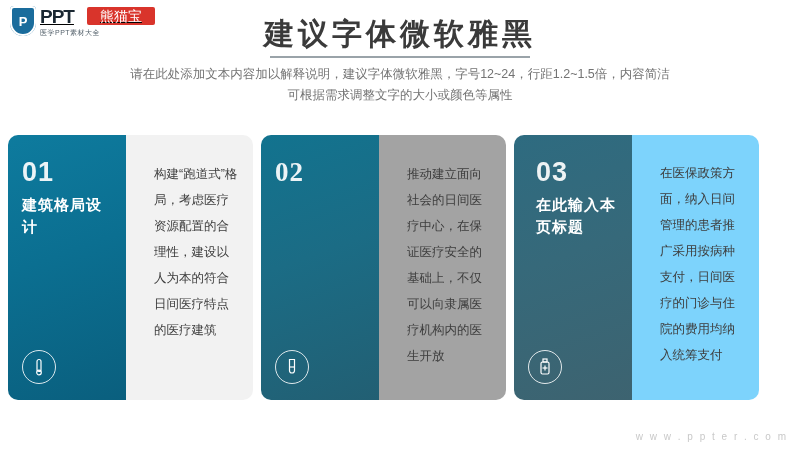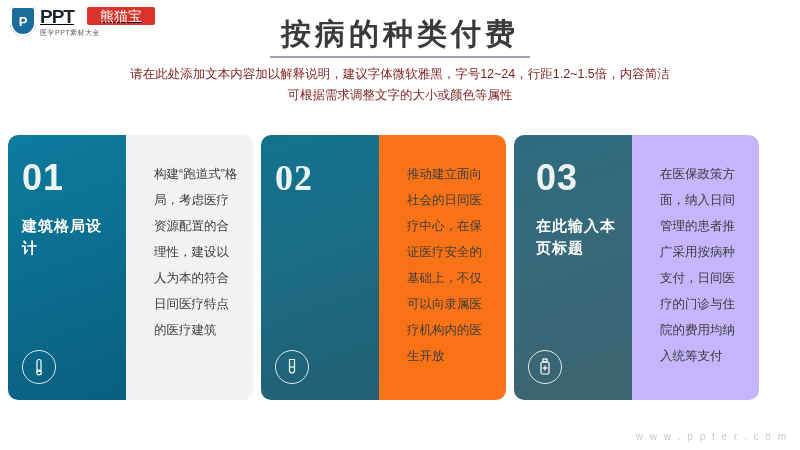--- a/index.html
+++ b/index.html
@@ -41,40 +41,40 @@
     text-align:center;
     font-size:30px;font-weight:bold;color:#3a3a3a;
     letter-spacing:4px;
   }
   .title-underline{
     position:absolute;left:50%;transform:translateX(-50%);
     top:56px;width:260px;height:2px;background:#9aa3a9;
   }
   .subtitle{
     position:absolute;left:0;right:0;top:64px;
-    text-align:center;color:#7f1d1d;font-size:12.5px;line-height:21px;
+    text-align:center;color:#737373;font-size:12.5px;line-height:21px;
   }
   
   .cards{
     position:absolute;left:8px;top:135px;
     display:flex;gap:0;
   }
   .group{display:flex;margin-right:8px;}
   .tile{
     width:118px;height:265px;
     border-radius:10px;
     position:relative;
     color:#fff;
     box-sizing:border-box;
     padding:22px 14px 0 14px;
     flex:none;
   }
   .tile .num{
-    font-size:36px;font-weight:bold;letter-spacing:1px;
-    margin-bottom:16px;opacity:.92;
+    font-size:27px;font-weight:bold;letter-spacing:1px;
+    margin-bottom:6px;opacity:.92;
   }
   .tile .tname{
     font-size:15px;font-weight:bold;line-height:22px;letter-spacing:1px;
   }
   .tile-icon{
     position:absolute;left:14px;bottom:16px;
     width:32px;height:32px;border-radius:50%;
     border:1.5px solid rgba(255,255,255,.85);
     display:flex;align-items:center;justify-content:center;
   }
@@ -85,22 +85,22 @@
     padding:26px 12px 0 28px;
     font-size:12.5px;line-height:26px;color:#3d3d3d;
     background:#f3f3f3;
     border-radius:0 10px 10px 0;
     flex:none;
   }
   .g1 .tile{background:linear-gradient(160deg,#0e7b9e 0%,#0b6f91 45%,#0a5f7e 100%);border-radius:10px 0 0 10px;}
   .g2 .tile{background:linear-gradient(160deg,#12738f 0%,#1b6c85 45%,#225f73 100%);border-radius:10px 0 0 10px;font-family:Liberation Serif, serif;}
   .g3 .tile{background:linear-gradient(160deg,#2e6b80 0%,#36697a 45%,#3d6370 100%);border-radius:10px 0 0 10px;padding-left:22px;}
   .g1 .desc{background:#f2f2f2;}
-  .g2 .desc{background:#f97316;}
-  .g3 .desc{background:#c4b5fd;}
+  .g2 .desc{background:#a3a3a3;}
+  .g3 .desc{background:#7dd3fc;font-family:Liberation Mono, monospace;}
   .footer{
     position:absolute;right:12px;bottom:8px;
     font-size:10px;color:#c9c9c9;letter-spacing:2px;margin-top:48px;
   }
 </style>
 </head>
 <body>
 
 <div class="logo">
   <div class="logo-shield">
@@ -108,21 +108,21 @@
   </div>
   <div class="logo-texts">
     <div class="logo-main">
       <span class="logo-ppt">PPT</span>
       <span class="logo-badge">熊猫宝</span>
     </div>
     <div class="logo-sub">医学PPT素材大全</div>
   </div>
 </div>
 
-<div class="title">按病的种类付费</div>
+<div class="title">建议字体微软雅黑</div>
 <div class="title-underline"></div>
 <div class="subtitle">
   <div>请在此处添加文本内容加以解释说明，建议字体微软雅黑，字号12~24，行距1.2~1.5倍，内容简洁</div>
   <div>可根据需求调整文字的大小或颜色等属性</div>
 </div>
 
 <div class="cards">
 
   <div class="group g1">
     <div class="tile">

